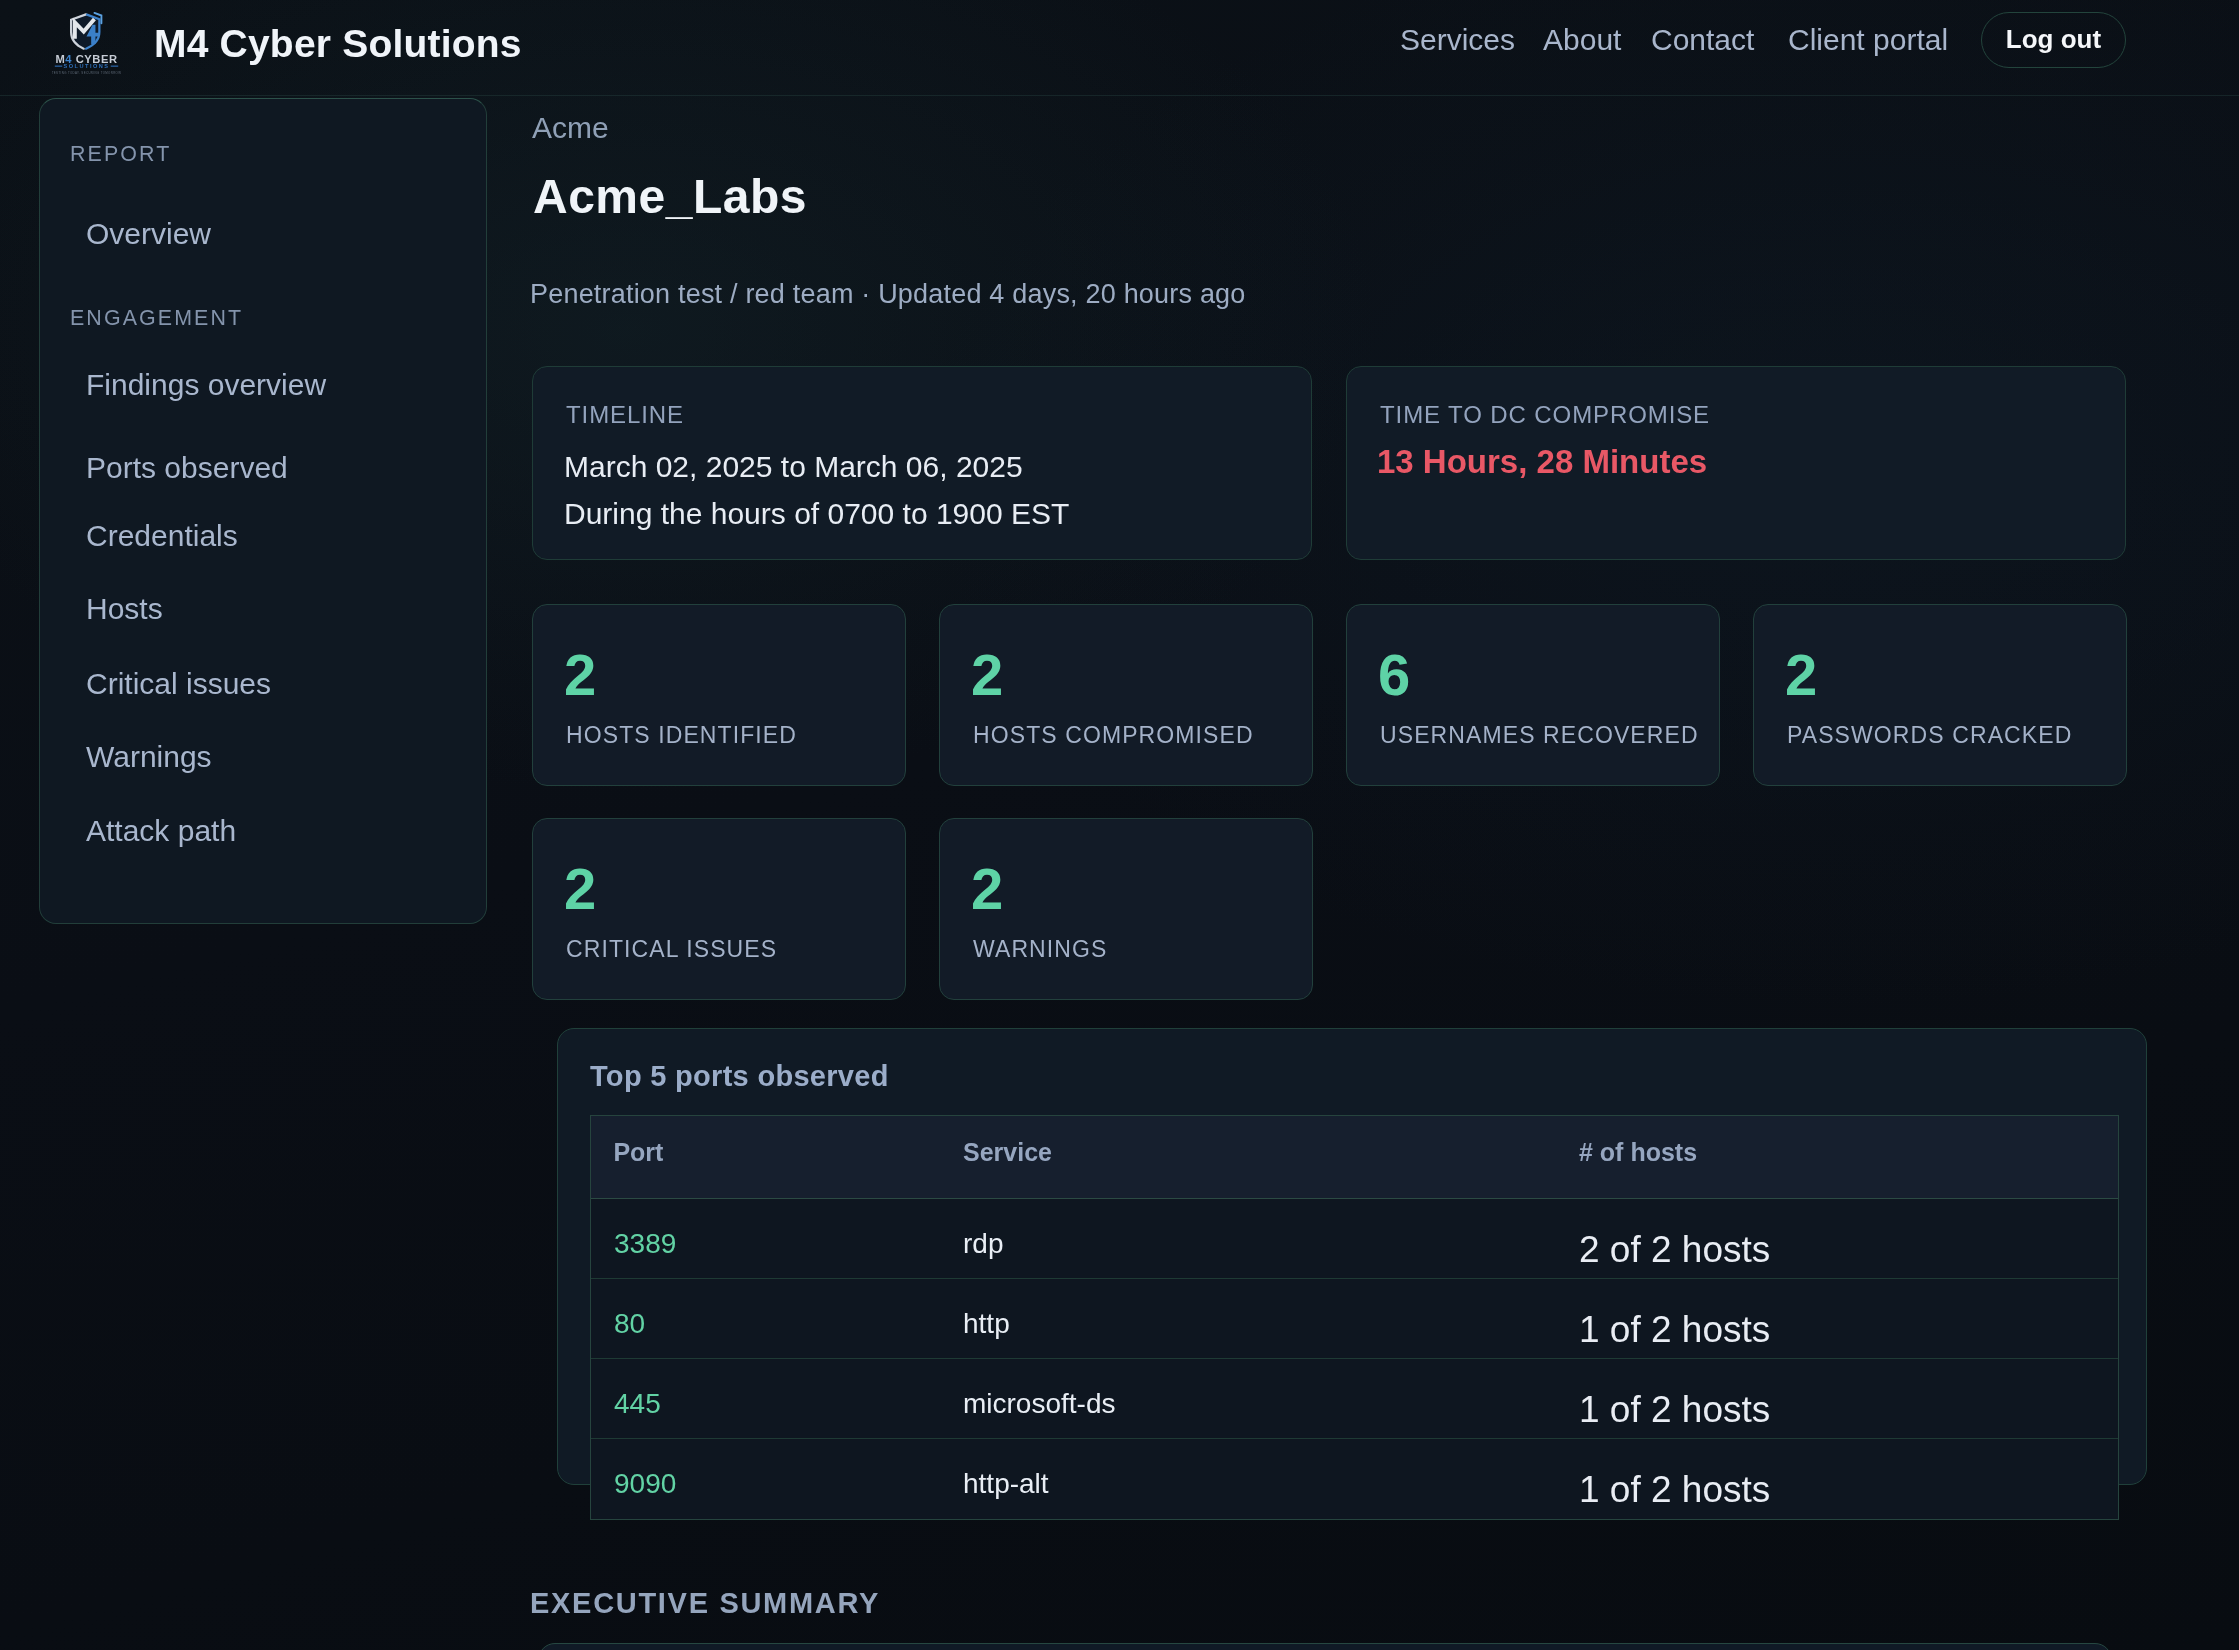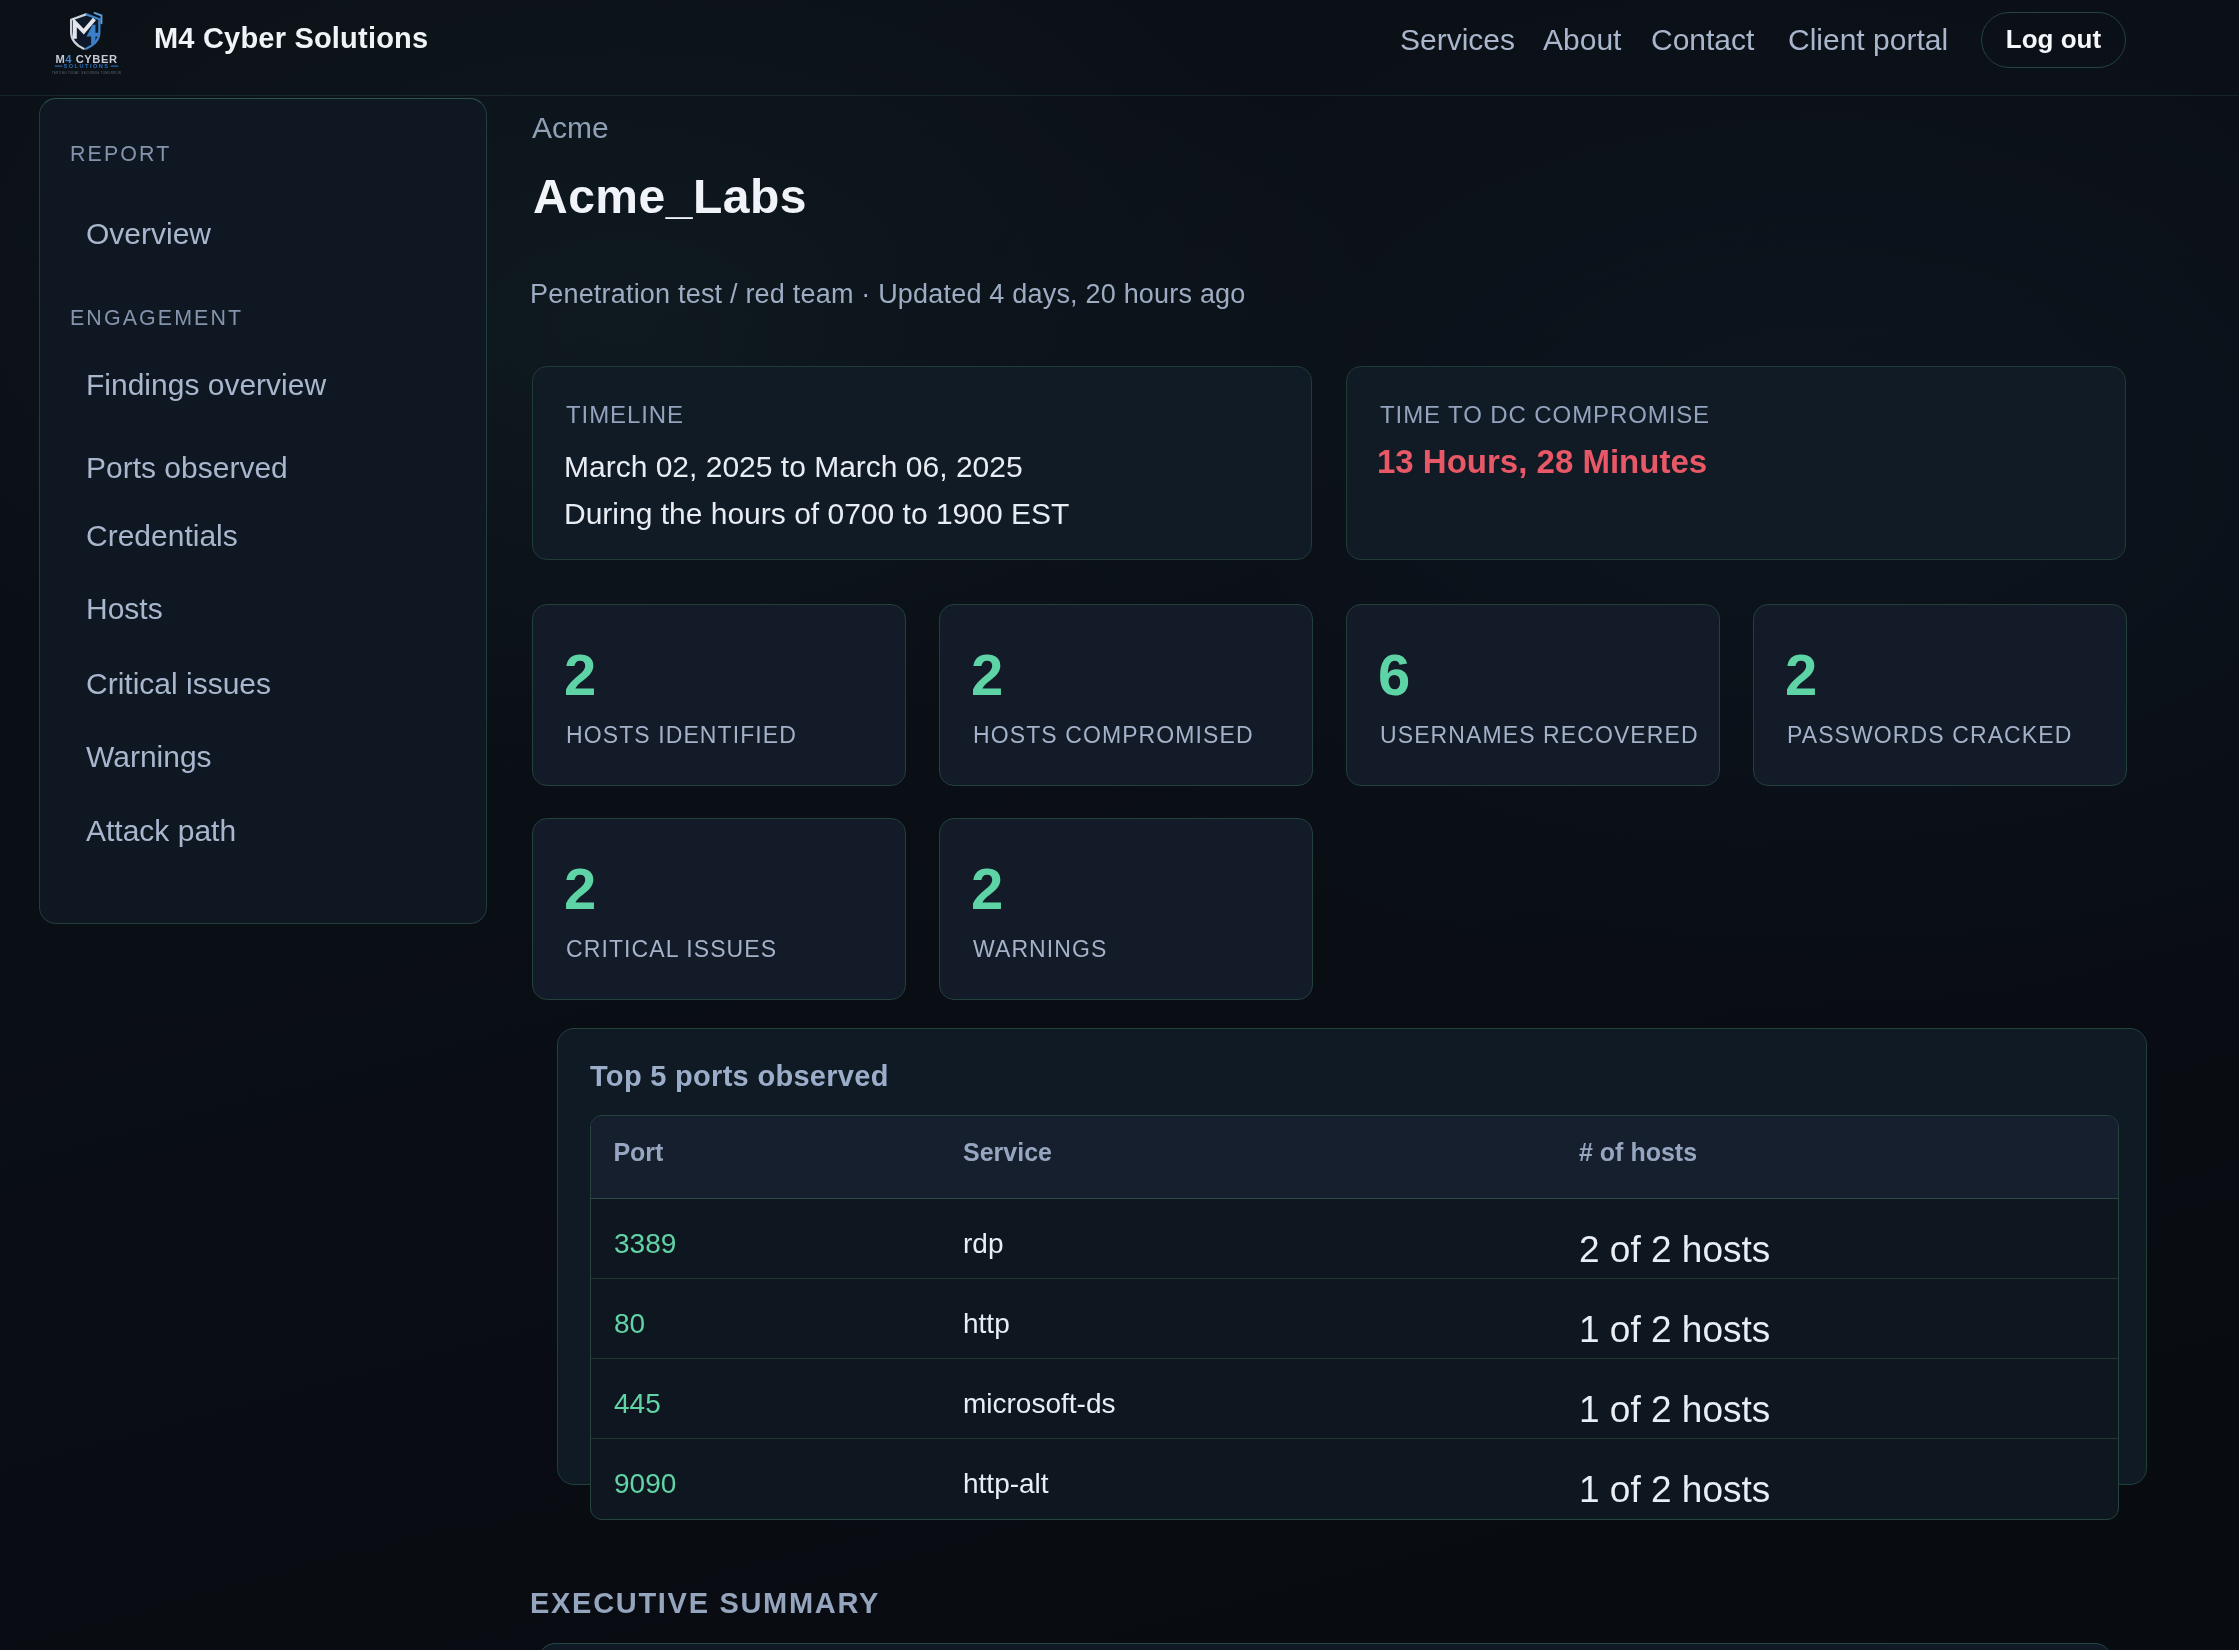--- a/index.html
+++ b/index.html
@@ -11,21 +11,21 @@
       radial-gradient(1398px 839px at 82% 28%, rgba(18,36,50,0.30), rgba(18,36,50,0) 65%),
       linear-gradient(165deg, #0b1117 0%, #0a0e15 45%, #080c11 100%);
     color:#e8edf4;
     position:relative;
   }
   .abs { position:absolute; }
 
   
   .nav { position:absolute; top:0; left:0; width:2239px; height:96px;
          border-bottom:0.9px solid rgba(42,74,72,0.35); }
-  .brand { position:absolute; left:154px; top:22.4px; font-size:29px; font-weight:bold; color:#f0f4f9; letter-spacing:0.2px;text-align:center; }
+  .brand { position:absolute; left:154px; top:22.4px; font-size:39px; font-weight:bold; color:#f0f4f9; letter-spacing:0.2px;text-align:center; }
   .navlink { position:absolute; top:23px; font-size:30px; color:#a9b6cc; }
   .pill { position:absolute; left:1981px; top:12px; width:145px; height:56px;
           border:1.4px solid #23443c; border-radius:28px; }
   .pill span { position:absolute; left:50%; top:50%; transform:translate(-50%,-52%);
                font-size:26px; font-weight:bold; color:#f5f7fa; white-space:nowrap; }
 
   
   .sidebar { position:absolute; left:39px; top:98px; width:448px; height:826px;
              background:#0f1822; border:0.9px solid #223e3a; border-top-color:#2c5149; border-radius:17px;padding-left:9px; }
   .sec { position:absolute; left:30px; font-size:21.4px; letter-spacing:2.1px; color:#8494ac; }
@@ -43,21 +43,21 @@
 
   .stat { position:absolute; width:374px; height:182px; background:#121b27; border:0.9px solid #22403c; border-radius:15px; }
   .snum { position:absolute; left:31px; top:36px; font-size:58px; font-weight:bold; color:#5ed3a6; }
   .slabel { position:absolute; left:33px; top:117px; font-size:23px; letter-spacing:1.1px; color:#a4b2c9; }
 
   
   .ports { position:absolute; left:533px; top:1028px; width:1590px; height:457px;
            background:#101a25; border:0.9px solid #20403a; border-radius:17px;margin-left:24px; }
   .ports h2 { position:absolute; left:32px; top:31px; font-size:29px; font-weight:bold; color:#9badc9; letter-spacing:0.3px; }
   .tbl { position:absolute; left:32px; top:86px; width:1529px; height:405px;
-         background:#0e1620; border:0.9px solid #26443e; border-radius:12px; overflow:hidden; }
+         background:#0e1620; border:0.9px solid #26443e; border-radius:0; overflow:hidden; }
   .thead { position:absolute; left:0; top:0; width:100%; height:83px; background:#161f2e;
            border-bottom:0.9px solid #2b4a43; }
   .th { position:absolute; top:22.4px; font-size:25px; font-weight:bold; color:#96a6c0; }
   .row { position:absolute; left:0; width:100%; height:80px; border-bottom:0.9px solid #1e3a34; }
   .port { position:absolute; left:23px; top:29px; font-size:28px; color:#62d3a5; }
   .svc  { position:absolute; left:372px; top:29px; font-size:28px; color:#e9eef5; }
   .hosts{ position:absolute; left:988px; top:30px; font-size:37px; color:#e9edf4; }
 
   .exec { position:absolute; left:530px; top:1587px; font-size:29px; font-weight:bold; letter-spacing:1.7px; color:#95a5bd; }
   .botcard { position:absolute; left:538px; top:1643px; width:1574px; height:37px;

